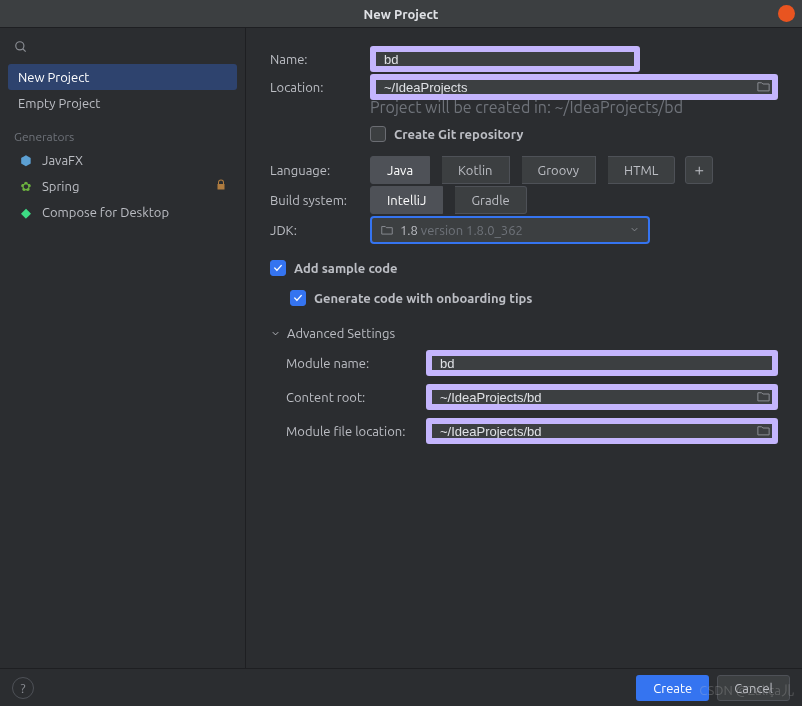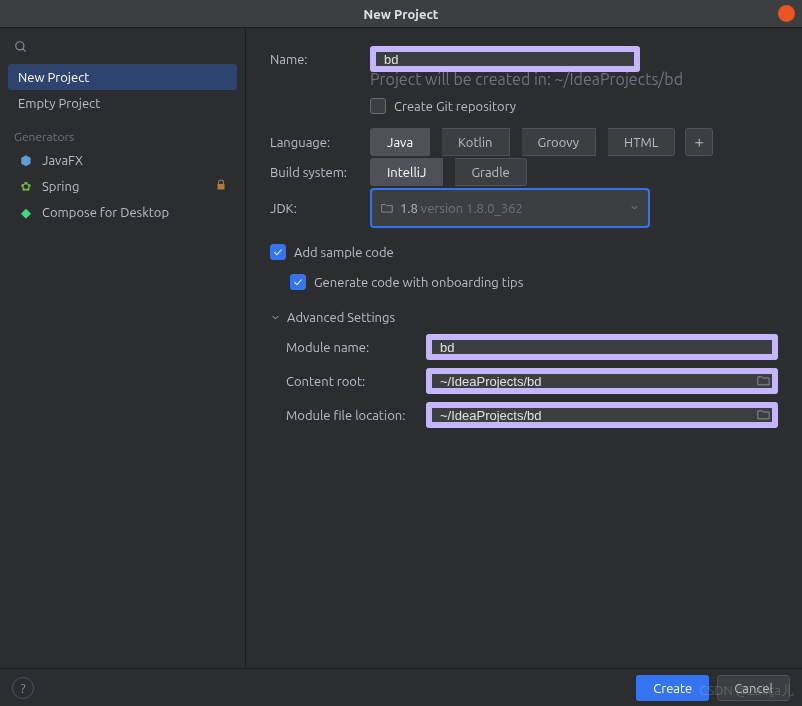--- a/index.html
+++ b/index.html
@@ -56,21 +56,21 @@
     .text-input.name-w { width: 270px; }
     .text-input.full { flex: 1; }
     .loc-wrap { position: relative; flex: 1; display: flex; }
     .folder-ic {
       position: absolute; right: 7px; top: 5px; color: #8a8d93; pointer-events: none;
     }
     .hint {
       margin-left: 100px; color: #6f737a; font-size: 16px;
       margin-top: -4px; margin-bottom: 10px;
     }
-    .check-row { margin-left: 100px; margin-bottom: 14px; display: flex; align-items: center; gap: 8px; }
+    .check-row { margin-left: 100px; margin-bottom: 14px; display: flex; align-items: center; gap: 8px; font-weight: bold; }
     .check-row.sub0 { margin-left: 0; }
     .check-row.sub1 { margin-left: 20px; }
     .checkbox {
       width: 16px; height: 16px; border: 1px solid #6b6d73;
       border-radius: 3px; display: inline-flex; align-items: center; justify-content: center;
       cursor: pointer; background: #3c3f41;
     }
     .checkbox.checked { background: #3574f0; border-color: #3574f0; }
     .checkbox.checked::after { content: "✓"; color: #fff; font-size: 12px; line-height: 1; }
     .seg-group { display: flex; gap: 12px; text-align: center; }
@@ -82,21 +82,21 @@
     .seg-btn:first-child { border-radius: 3px 0 0 3px; }
     .seg-btn:last-child { border-radius: 0 3px 3px 0; }
     .seg-btn + .seg-btn { border-left: none; }
     .seg-btn.sel { background: #4e5157; color: #fff; }
     .plus-btn {
       width: 28px; height: 28px; border: 1px solid #4e5157; border-radius: 3px;
       background: #3c3f41; color: #bcbec4; margin-left: 10px; cursor: pointer;
       display: flex; align-items: center; justify-content: center; font-size: 15px;
     }
     .jdk-combo {
-      flex: 1; height: 40px; border: 2px solid #3574f0; border-radius: 4px;
+      flex: 1; height: 28px; border: 2px solid #3574f0; border-radius: 4px;
       background: #3c3f41; display: flex; align-items: center; padding: 0 8px;
       cursor: pointer; max-width: 280px; position: relative;
     }
     .jdk-combo .v { color: #bcbec4; margin-left: 6px; }
     .jdk-combo .v .dim { color: #6f737a; }
     .jdk-combo .chev { margin-left: auto; color: #8a8d93; }
     .sample-block { margin-top: 16px; margin-bottom: 20px; }
     .section-hdr {
       display: flex; align-items: center; gap: 6px; cursor: pointer;
       color: #bcbec4; margin-bottom: 10px;
@@ -172,20 +172,31 @@
       </div>
     </div>
   </div>
 
   <div class="content">
     <div class="row">
       <div class="label">Name:</div>
       <input class="text-input name-w" value="bd" style="">
     </div>
 
+    <div class="row">
+      <div class="label">Location:</div>
+      <div class="loc-wrap">
+        <input class="text-input full" value="~/IdeaProjects" style="">
+        <span class="folder-ic">
+          <svg width="15" height="15" viewBox="0 0 24 24" fill="none" stroke="currentColor" stroke-width="1.6">
+              <path d="M3 6h6l2 2h10v11H3z"></path>
+            </svg>
+        </span>
+      </div>
+    </div>
     <div class="hint">Project will be created in: ~/IdeaProjects/bd</div>
 
     <div class="check-row">
       <span class="checkbox"></span>
       <span>Create Git repository</span>
     </div>
 
     <div class="row">
       <div class="label">Language:</div>
       <div class="seg-group">

